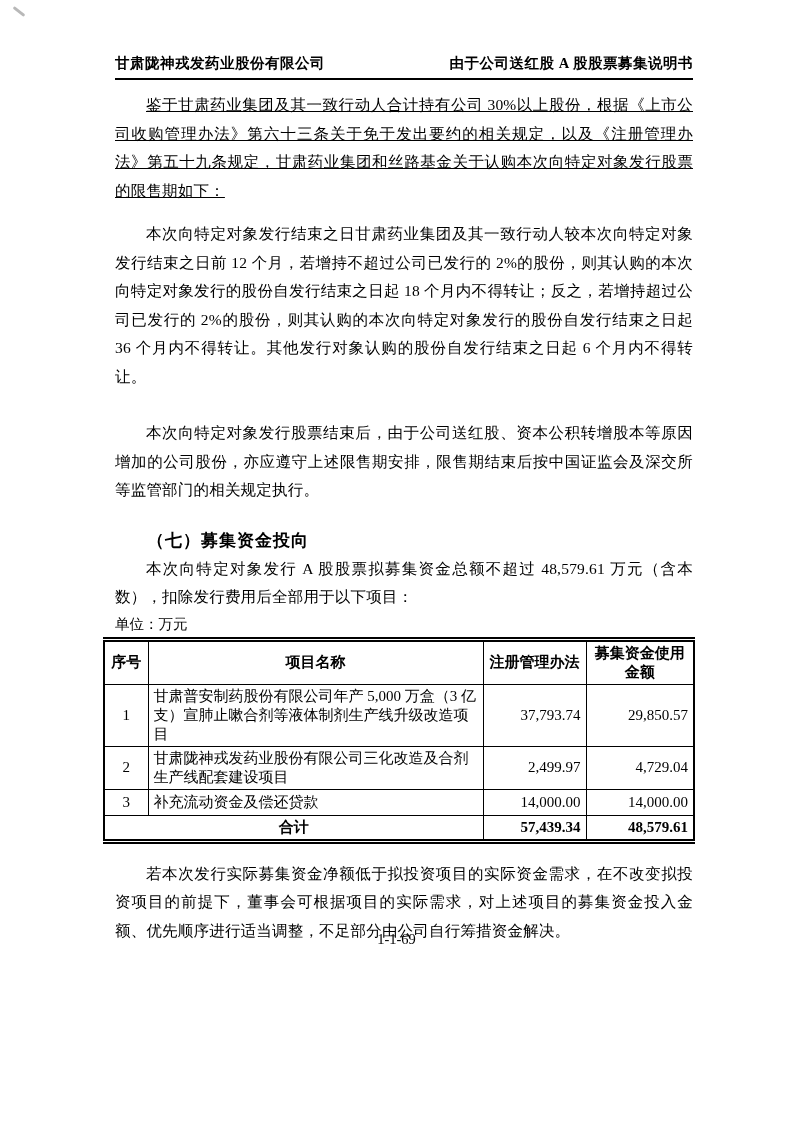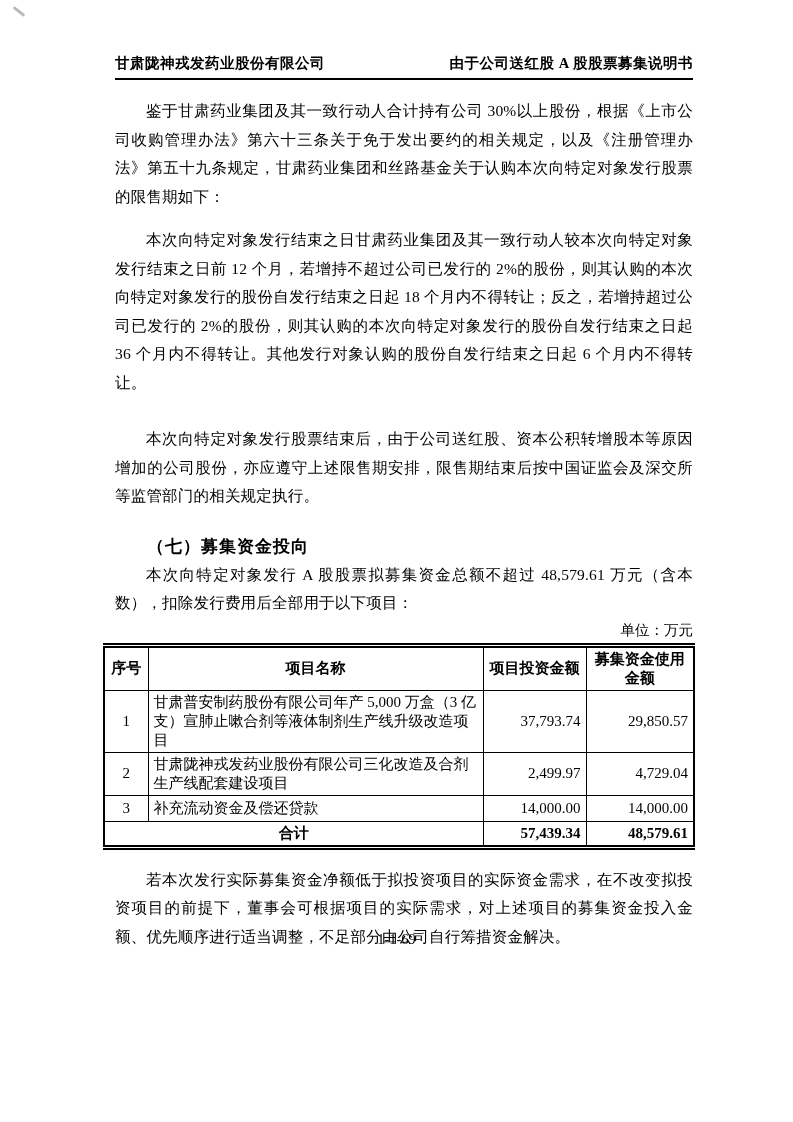--- a/index.html
+++ b/index.html
@@ -39,32 +39,31 @@
   .h7 { margin-top: 24px; }
 
   
   .para {
     font-size: 15.5px;
     line-height: 28.5px;
     text-align: justify;
     text-indent: 2em;
     letter-spacing: 0.2px;
   }
-  .p1 { margin-top: 17px; }
+  .p1 { margin-top: 11px; text-decoration: underline; }
   .p2 { margin-top: 15px; }
   .p3 { margin-top: 28px; }
   .p4 { margin-top: 3px; }
   .p5 { margin-top: 16px; }
   .p6 { margin-top: 14px; }
 
   
   .unit-note {
     margin-top: 3px;
     font-size: 14.5px;
-    text-align: right;
   }
 
   
   table.fund-table {
     margin-top: 3px;
     margin-left: -12px;
     width: 590px;
     border-collapse: collapse;
     table-layout: fixed;
     border-left: 2px solid #000;
@@ -137,21 +136,21 @@
       <colgroup>
         <col style="width:44px">
         <col style="width:335px">
         <col style="width:103px">
         <col style="width:108px">
       </colgroup>
       <tbody>
         <tr class="hdr-row">
           <th>序号</th>
           <th>项目名称</th>
-          <th>项目投资金额</th>
+          <th>注册管理办法</th>
           <th>募集资金使用金额</th>
         </tr>
         <tr class="data-row-tall">
           <td class="c-idx">1</td>
           <td class="c-name">甘肃普安制药股份有限公司年产 5,000 万盒（3 亿支）宣肺止嗽合剂等液体制剂生产线升级改造项目</td>
           <td class="c-num">37,793.74</td>
           <td class="c-num">29,850.57</td>
         </tr>
         <tr class="data-row-tall2">
           <td class="c-idx">2</td>

